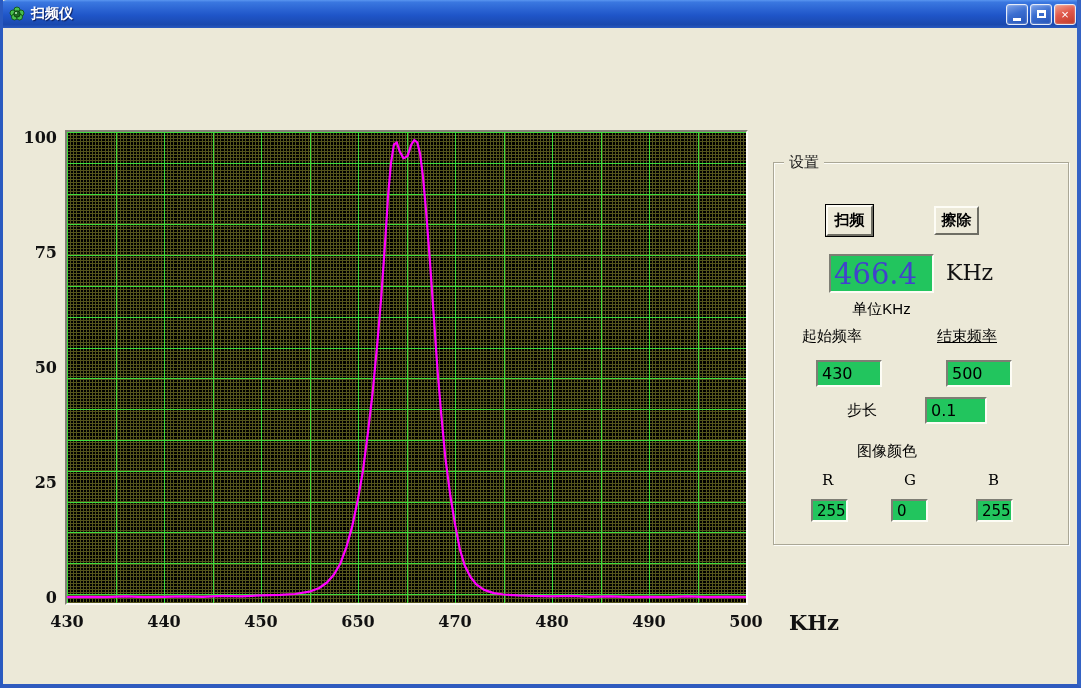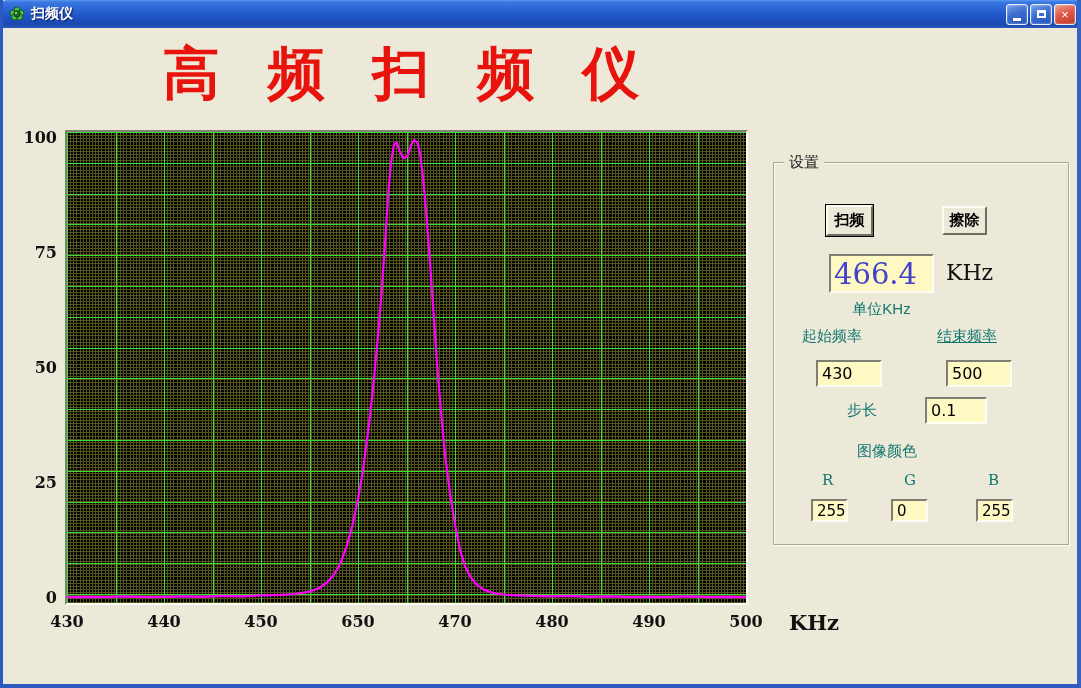--- a/index.html
+++ b/index.html
@@ -72,31 +72,31 @@
   
   .groupbox{
     position:absolute;left:770px;top:162px;width:296px;height:383px;
     border:1px solid #aaa796;
     box-shadow:inset 1px 1px 0 rgba(255,255,252,.9),1px 1px 0 rgba(255,255,252,.9);
   }
   .groupbox .legend{
     position:absolute;left:10px;top:-10px;background:#ece9d8;
     padding:0 5px;font-size:15px;color:#1a1a1a;
   }
-  .gb-label{position:absolute;font-size:15px;color:#0f766e;white-space:nowrap;}
+  .gb-label{position:absolute;font-size:15px;color:#000000;white-space:nowrap;}
   .btn{
     position:absolute;background:#ece9d8;
     border:2px solid;border-color:#fdfcf5 #6e6e64 #6e6e64 #fdfcf5;
     font-size:15px;font-weight:bold;color:#000;text-align:center;
     display:flex;align-items:center;justify-content:center;cursor:pointer;
     font-family:"Liberation Sans","DejaVu Sans",sans-serif;padding:0;
   }
   .btn.default-btn{box-shadow:0 0 0 1px #000;}
   .sunken{
-    background:#fef9c3;border:2px solid;border-color:#7e7e74 #fdfcf5 #fdfcf5 #7e7e74;
+    background:#22c55e;border:2px solid;border-color:#7e7e74 #fdfcf5 #fdfcf5 #7e7e74;
   }
   input.field{
     position:absolute;outline:none;
     font-family:"DejaVu Sans","Liberation Sans",sans-serif;
     font-size:16px;color:#000;padding:0 0 0 4px;
   }
   .freq-display{
     position:absolute;left:55px;top:91px;width:105px;height:39px;
     font-family:"DejaVu Serif","Liberation Serif",serif;
     font-size:29px;color:#4242cc;padding:0 0 0 3px;
@@ -140,21 +140,20 @@
         </div>
       <div class="win-btn">
           <span class="max-box"></span>
         </div>
       <div class="win-btn close">
           <span>×</span>
         </div>
     </div>
   </div>
 
-  <div class="page-title" style="color: rgb(232, 19, 12);">高 频 扫 频 仪</div>
 
   <div class="y-axis" id="y-axis">
       <span class="y-tick" style="top: -2px;">100</span>
       <span class="y-tick" style="top: 113px;">75</span>
       <span class="y-tick" style="top: 228px;">50</span>
       <span class="y-tick" style="top: 343px;">25</span>
       <span class="y-tick" style="top: 458px;">0</span>
     </div>
   <div class="plot" id="plot" style="background-color: rgb(0, 0, 0); background-image: repeating-linear-gradient(to right, rgb(61, 220, 61) 0px, rgb(61, 220, 61) 1px, transparent 1px, transparent 48.5px), repeating-linear-gradient(rgb(61, 220, 61) 0px, rgb(61, 220, 61) 1px, transparent 1px, transparent 30.8px), repeating-linear-gradient(to right, rgb(84, 84, 28) 0px, rgb(84, 84, 28) 1px, transparent 1px, transparent 3.13px), repeating-linear-gradient(rgb(84, 84, 28) 0px, rgb(84, 84, 28) 1px, transparent 1px, transparent 3.13px);">
     <svg id="curve-svg" viewBox="0 0 679 471" preserveAspectRatio="none">
@@ -170,21 +169,21 @@
       <span class="x-tick" style="left: 485px;">480</span>
       <span class="x-tick" style="left: 582px;">490</span>
       <span class="x-tick" style="left: 679px;">500</span>
     </div>
   <div class="x-unit">KHz</div>
 
   <div class="groupbox">
     <span class="legend">设置</span>
 
     <button class="btn default-btn" style="left:52px;top:42px;width:47px;height:31px;">扫频</button>
-    <button class="btn" style="left:168px;top:43px;width:45px;height:29px;">擦除</button>
+    <button class="btn" style="left:160px;top:43px;width:45px;height:29px;">擦除</button>
 
     <input class="sunken freq-display" readonly="" value="466.4" style="color: rgb(66, 66, 204);">
     <span class="khz-big">KHz</span>
 
     <span class="gb-label" style="left:55px;top:137px;width:105px;text-align:center;">单位KHz</span>
 
     <span class="gb-label" style="left:28px;top:164px;">起始频率</span>
     <span class="gb-label" style="left:163px;top:164px;text-decoration:underline;">结束频率</span>
 
     <input class="sunken field" style="left: 42px; top: 197px; width: 66px; height: 27px;" value="430">

